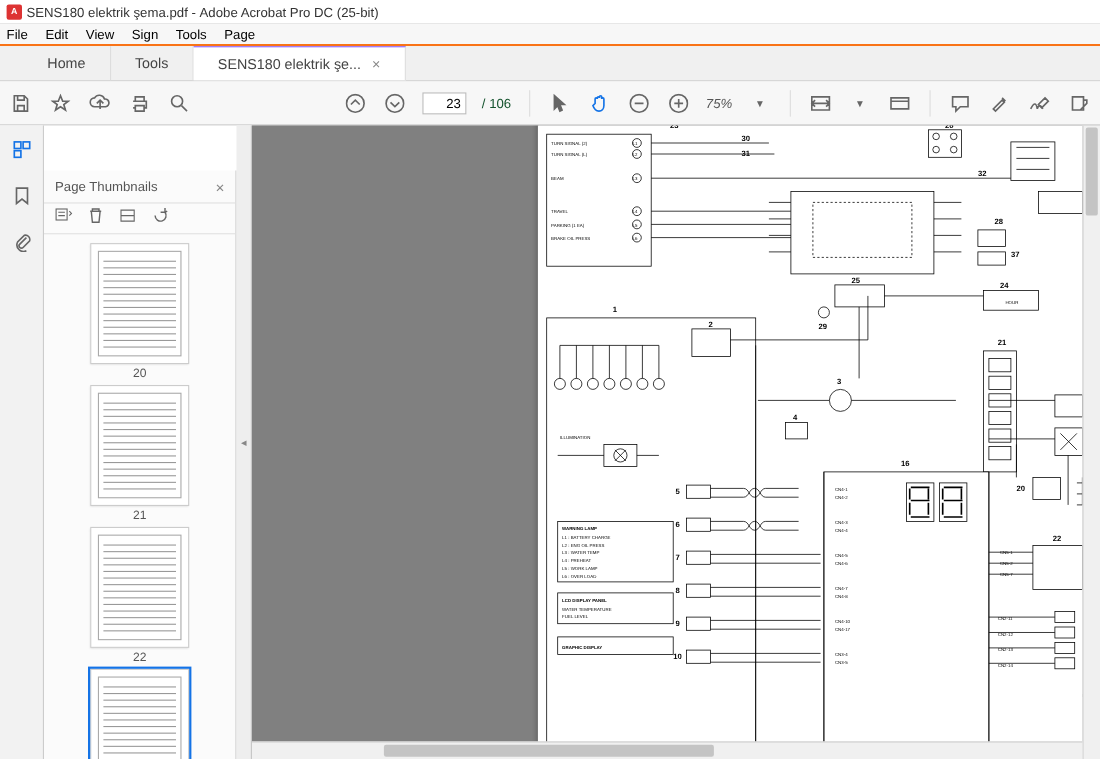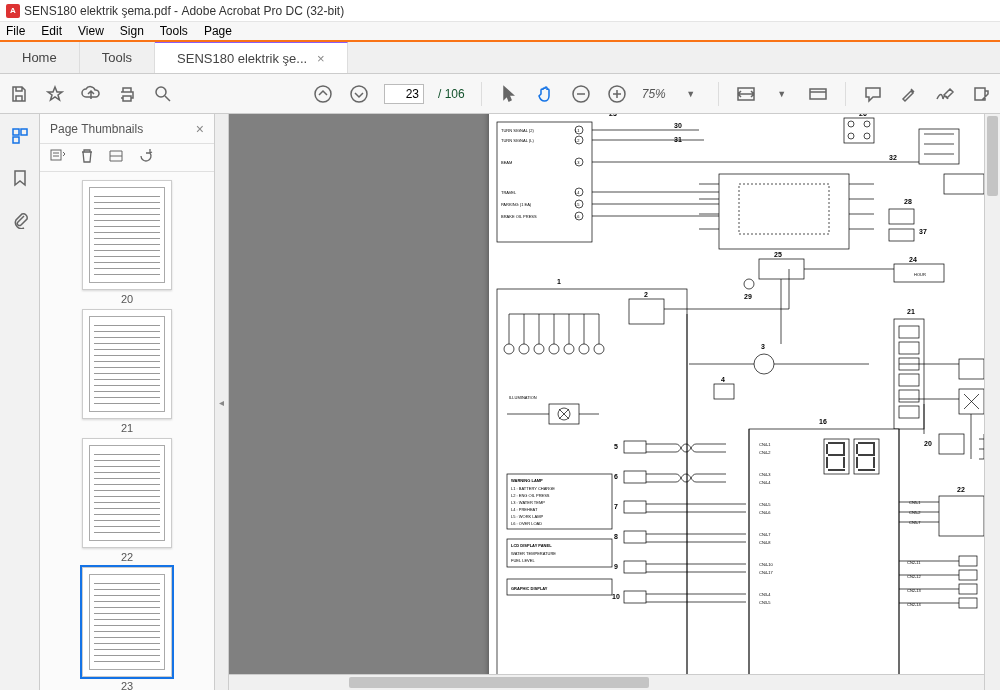--- a/index.html
+++ b/index.html
@@ -7,21 +7,21 @@
 
 
 .titlebar { height: 22px; background: #fff; display: flex; align-items: center; padding: 0 6px; border-bottom: 1px solid #e5e5e5; font-size: 12px; color: #333; }
 .titlebar .pdf-icon { width: 14px; height: 14px; background: #d33; border-radius: 2px; margin-right: 4px; display: inline-flex; align-items: center; justify-content: center; color:#fff; font-size:8px; font-weight:bold;}
 
 
 .menubar { height: 20px; background: #f7f7f7; display: flex; align-items: center; padding: 0 6px; font-size: 12px; border-bottom: 2px solid #f97316; }
 .menubar span { margin-right: 16px; cursor: default; }
 
 
-.tabbar { height: 32px; background: #f0f0f0; display: flex; align-items: stretch; border-bottom: 1px solid #ccc; font-size: 13px; }
+.tabbar { height: 32px; background: #f0f0f0; display: flex; align-items: stretch; border-bottom: 1px solid #ccc; font-size: 13px; padding-left: 21px; }
 .tabbar .tab { padding: 0 22px; display: flex; align-items: center; border-right: 1px solid #ddd; cursor: default; color:#444;}
 .tabbar .doctab { background: #fff; border-top: 1px solid #8b5cf6; position: relative; }
 .tabbar .doctab .close { margin-left: 10px; color: #888; font-size: 13px; }
 
 
 .toolbar { height: 40px; background: #f7f7f7; border-bottom: 1px solid #ccc; display: flex; align-items: center; padding: 0 8px; gap: 14px; font-size: 13px; color:#555; }
 .toolbar .group { display: flex; align-items: center; gap: 14px; }
 .toolbar .sep { width: 1px; height: 24px; background: #ddd; margin: 0 2px; }
 .toolbar .iconbtn { width: 22px; height: 22px; display: inline-flex; align-items: center; justify-content: center; color: #666; }
 .toolbar input.page { width: 40px; height: 20px; font-size: 12px; text-align: right; padding: 0 4px; border: 1px solid #bbb; }
@@ -30,21 +30,21 @@
 
 
 .mainarea { display: flex; height: calc(690px - 22px - 20px - 32px - 40px); }
 
 
 .leftrail { width: 40px; background: #f2f2f2; border-right: 1px solid #ccc; display: flex; flex-direction: column; align-items: center; padding-top: 12px; gap: 22px; }
 .leftrail .rail-icon { width: 20px; height: 20px; display:flex; align-items:center; justify-content:center; color:#555;}
 .leftrail .rail-icon.active { color: #1473e6; }
 
 
-.thumbpanel { width: 175px; background: #fbfbfb; border-right: 1px solid #ccc; display: flex; flex-direction: column; }
+.thumbpanel { width: 175px; background: #fbfbfb; border-right: 1px solid #ccc; display: flex; flex-direction: column; margin-top: 41px; }
 .thumbpanel .th-header { height: 30px; display: flex; align-items: center; padding: 0 10px; font-size: 12px; color: #555; border-bottom: 1px solid #e0e0e0; justify-content: space-between;}
 .thumbpanel .th-tools { height: 28px; display: flex; align-items: center; padding: 0 10px; gap: 14px; border-bottom: 1px solid #e0e0e0; color:#666; }
 .thumbpanel .th-list { flex:1; overflow: hidden; padding: 8px 0; display:flex; flex-direction:column; align-items:center; gap:4px;}
 .thumb { width: 90px; display:flex; flex-direction:column; align-items:center; font-size:11px; color:#555; }
 .thumb .page-img { width: 90px; height: 110px; background:#fff; border:1px solid #ccc; box-shadow: 0 1px 2px rgba(0,0,0,.15); margin-bottom: 3px; position:relative; overflow:hidden;}
 .thumb.selected .page-img { outline: 2px solid #1473e6; }
 .thumb .mini { position:absolute; inset:6px; border:1px solid #aaa; }
 .thumb .mini::before, .thumb .mini::after { content:""; position:absolute; background:#999; }
 .thumb .mini::before { left:4px; right:4px; top:8px; height:1px; box-shadow: 0 6px 0 #999, 0 12px 0 #999, 0 18px 0 #999, 0 24px 0 #999, 0 30px 0 #999, 0 36px 0 #999, 0 42px 0 #999, 0 48px 0 #999, 0 54px 0 #999, 0 60px 0 #999, 0 66px 0 #999, 0 72px 0 #999, 0 78px 0 #999;}
 
@@ -68,21 +68,21 @@
 .hscroll .thumbbar { position:absolute; top:2px; bottom:2px; left:120px; width:300px; background:#c4c4c4; border-radius:2px;}
 
 </style>
 </head>
 <body>
 
 <div class="titlebar">
   <span class="pdf-icon">A</span>
   <span>SENS180 elektrik şema.pdf</span>
   <span>&nbsp;-&nbsp;</span>
-  <span>Adobe Acrobat Pro DC (32-bit)</span>
+  <span>Adobe Acrobat Pro DC (25-bit)</span>
 </div>
 
 <div class="menubar">
   <span>File</span>
   <span>Edit</span>
   <span>View</span>
   <span>Sign</span>
   <span>Tools</span>
   <span>Page</span>
 </div>

